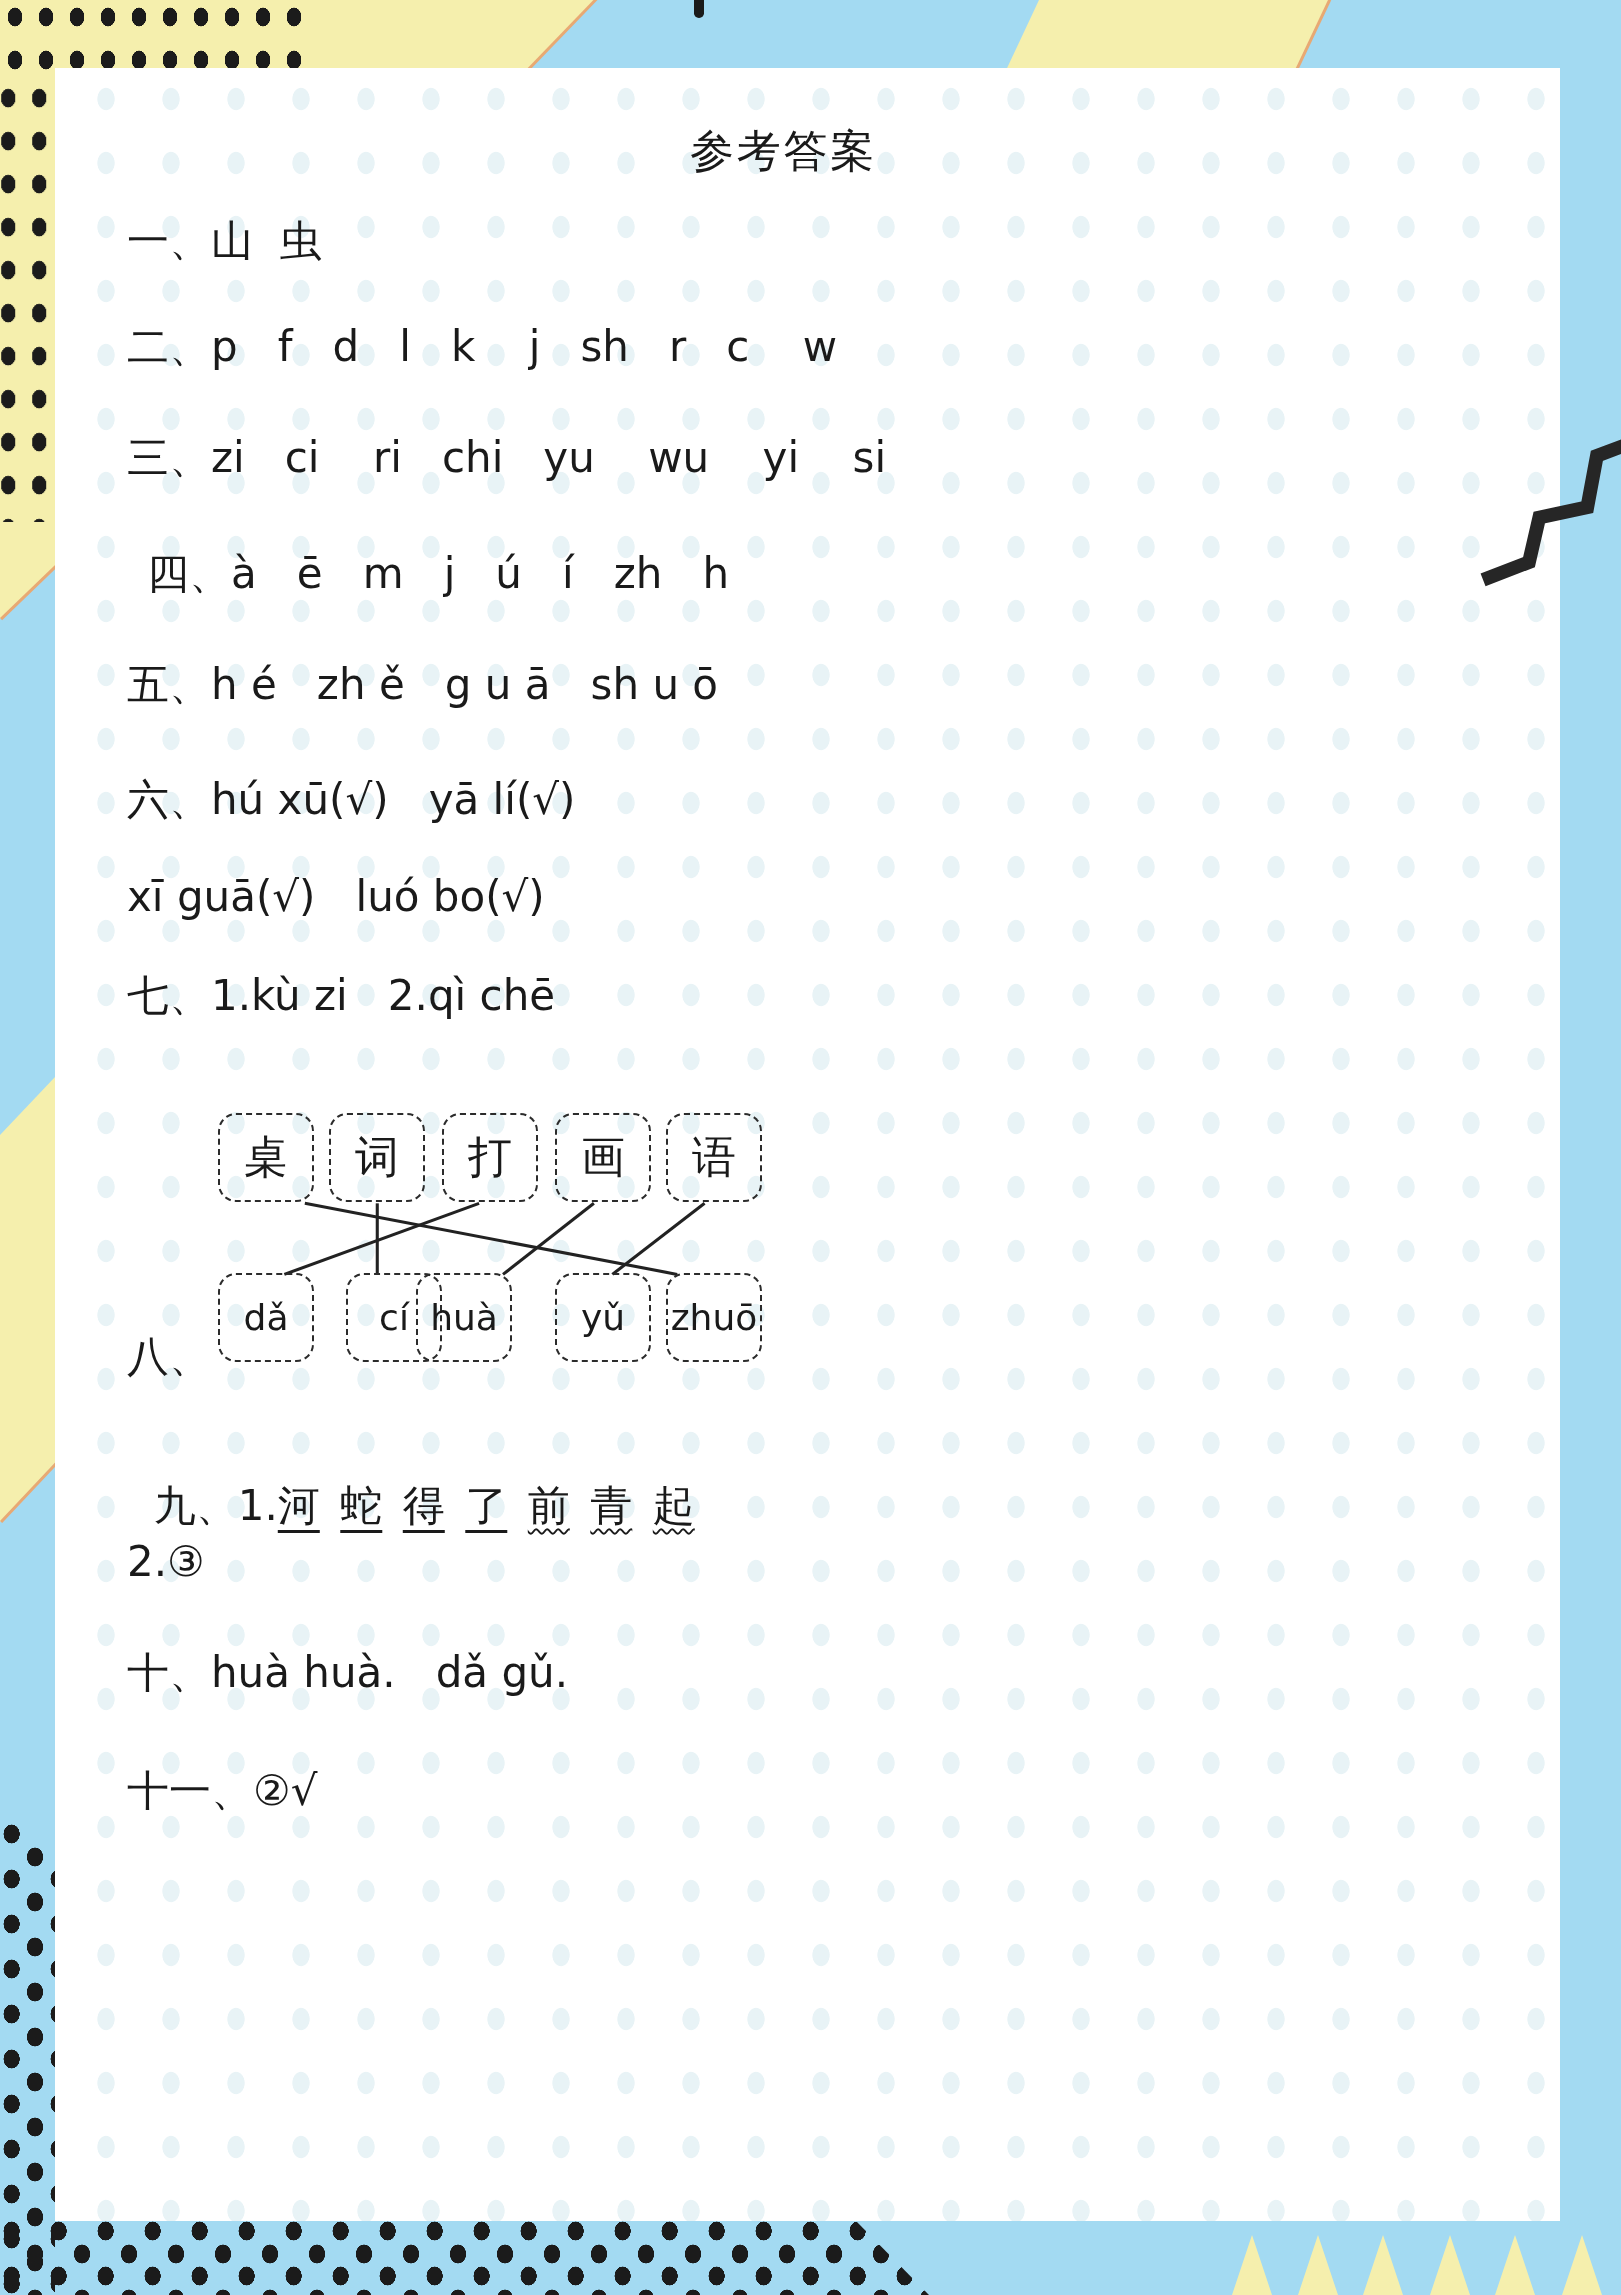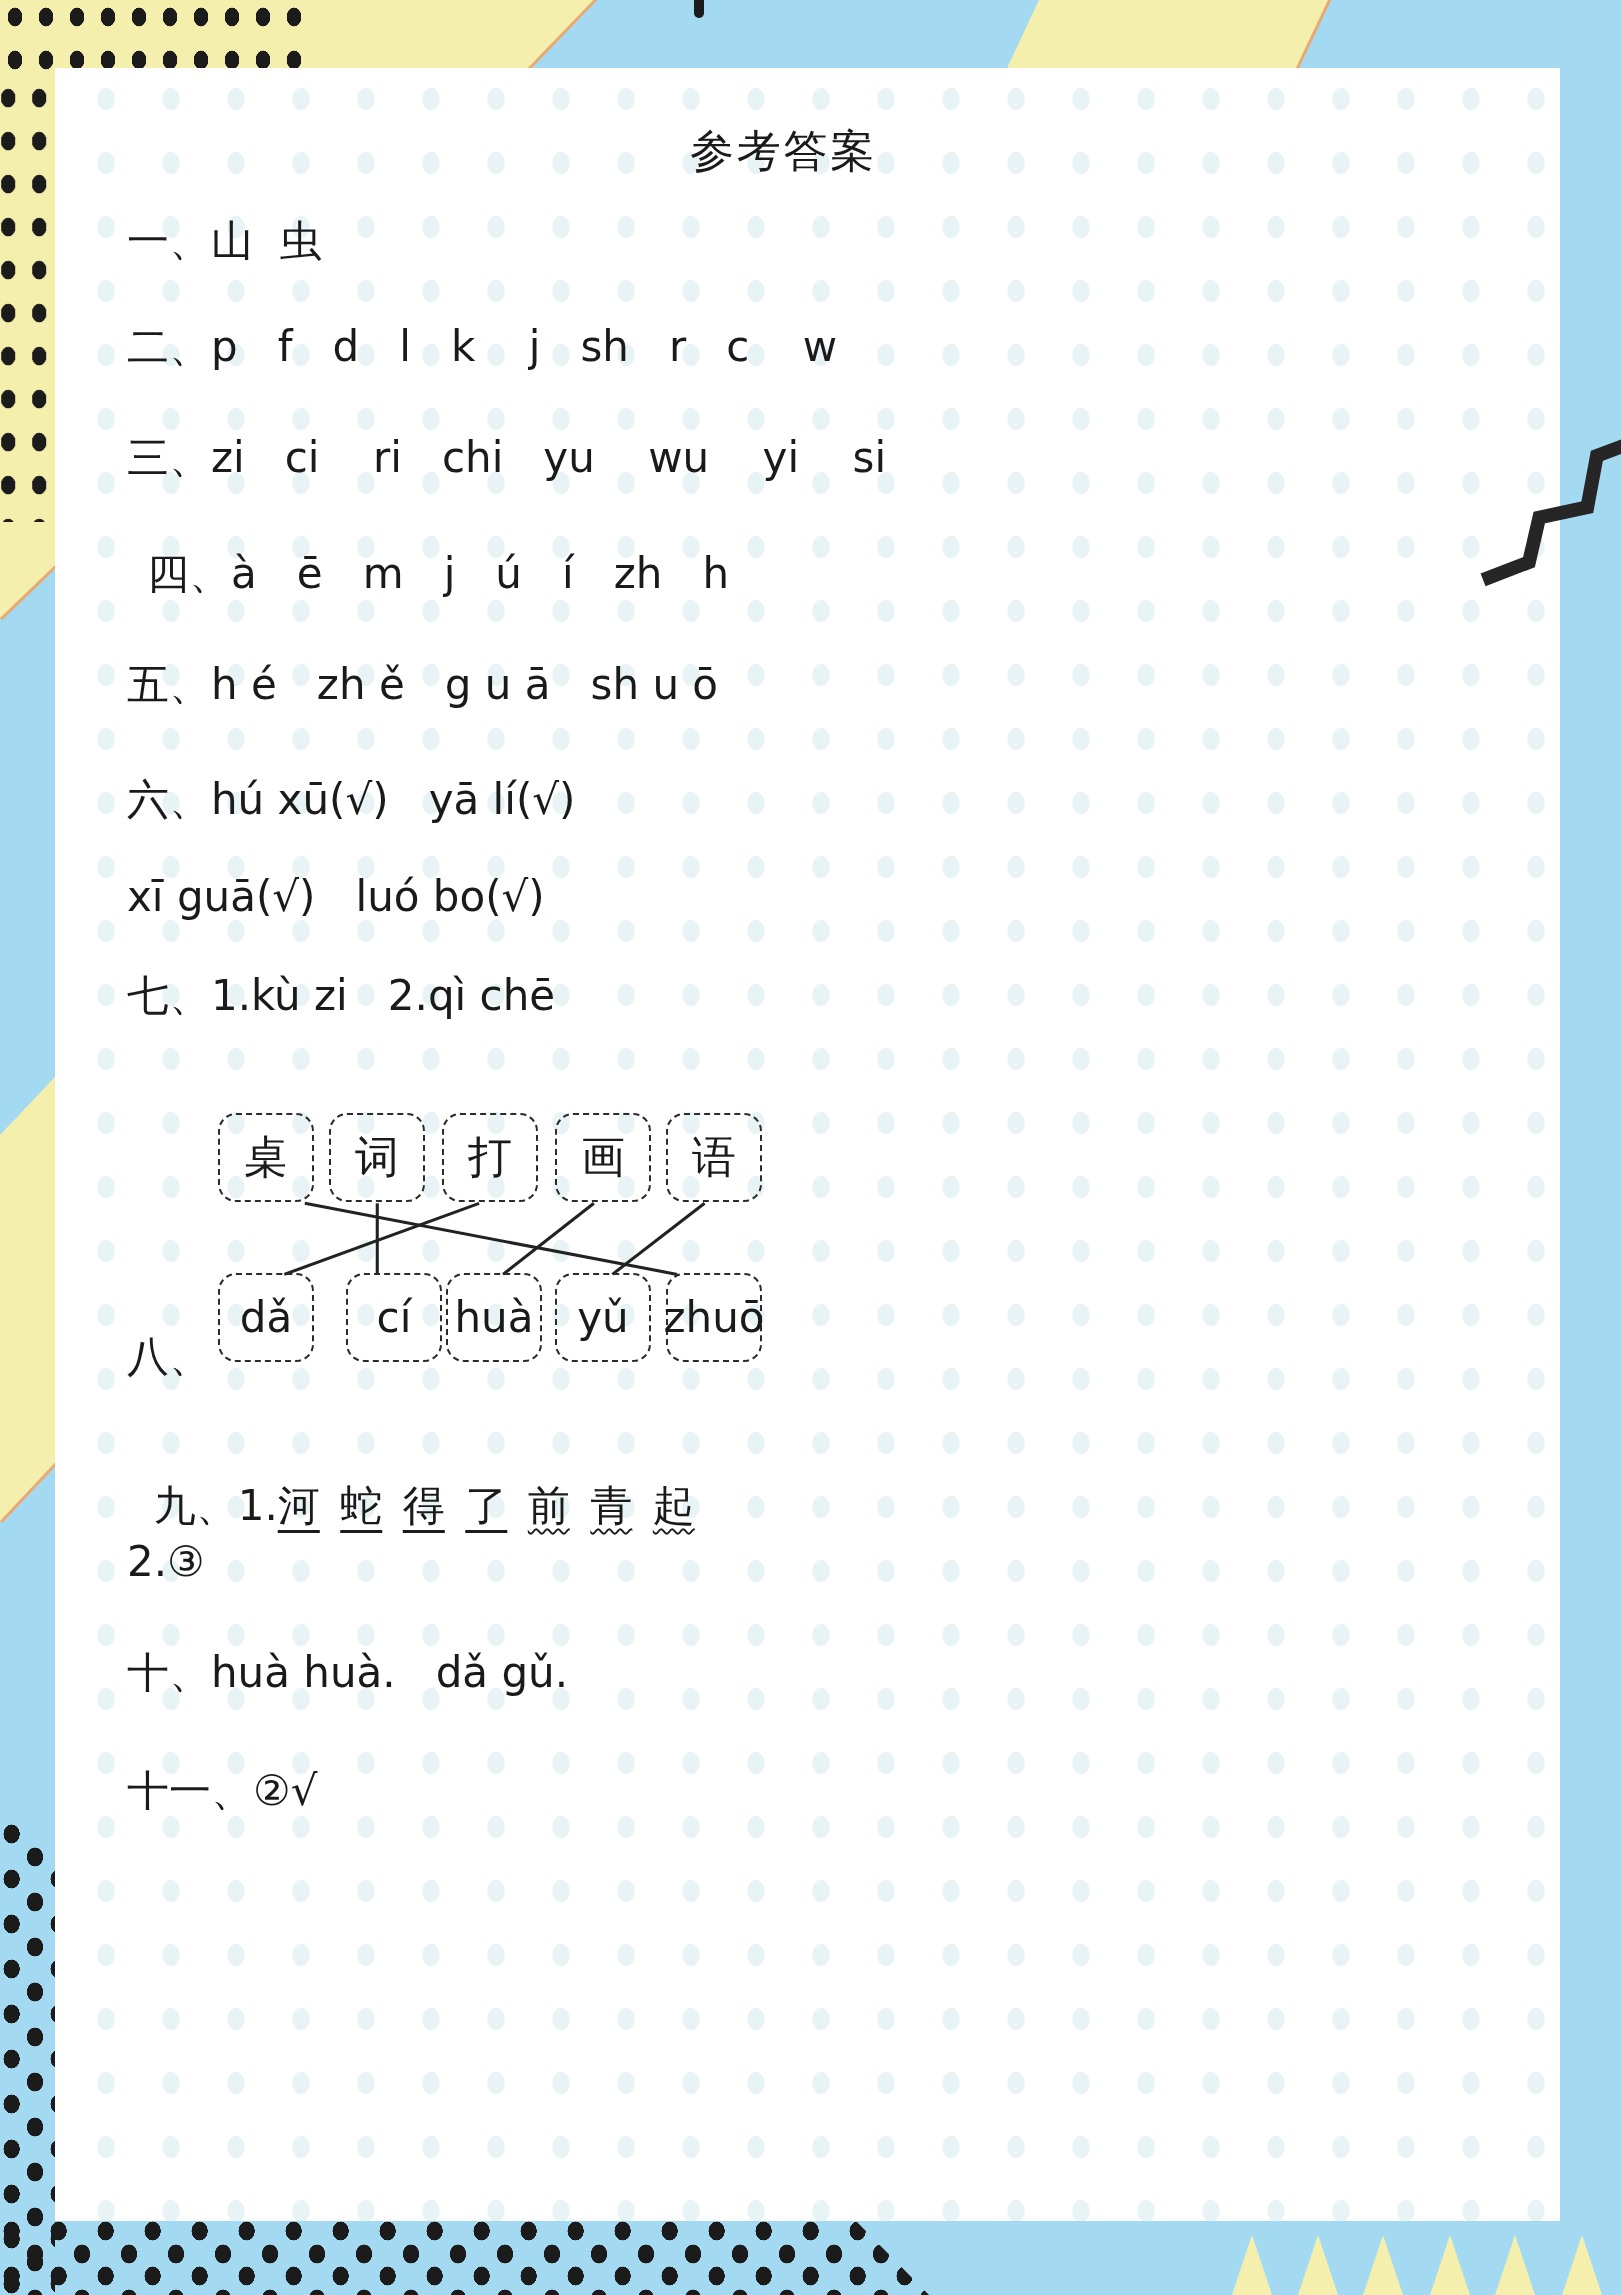--- a/index.html
+++ b/index.html
@@ -78,21 +78,21 @@
   .nine-line{top:1423px;}
   .nine-line .u-solid{text-decoration:underline solid 3.4px;text-underline-offset:9.6px;margin-right:20.5px;}
   .nine-line .u-wavy{text-decoration:underline wavy 2.1px;text-underline-offset:7.5px;margin-right:20.5px;}
 
   
   .diagram{position:absolute;left:0;top:1094px;width:1621px;height:287px;}
   .match-lines{position:absolute;left:0;top:0;width:1621px;height:287px;}
   .mbox{position:absolute;width:96px;height:89px;border:2.7px dashed #2b2b2b;border-radius:18px;
     display:flex;align-items:center;justify-content:center;background:transparent;}
   .mbox.top{top:19px;font-size:44px;}
-  .mbox.bot{top:179px;font-size:42px;}
+  .mbox.bot{top:179px;font-size:36px;}
   .m-label{position:absolute;left:127px;top:1329px;font-size:42px;}
 </style>
 </head>
 <body>
 
 <div class="yellow-top"></div>
 <div class="yellow-left"></div>
 <div class="yellow-mid"></div>
 <div class="yellow-tr"></div>
 <div class="edge edge-a"></div>
@@ -142,21 +142,21 @@
   <div id="boxRowTop">
       <div class="mbox top" style="left: 218px;">桌</div>
       <div class="mbox top" style="left: 329px;">词</div>
       <div class="mbox top" style="left: 442px;">打</div>
       <div class="mbox top" style="left: 555px;">画</div>
       <div class="mbox top" style="left: 666px;">语</div>
     </div>
   <div id="boxRowBot">
       <div class="mbox bot" style="left: 218px;">dǎ</div>
       <div class="mbox bot" style="left: 346px;">cí</div>
-      <div class="mbox bot" style="left: 446px;">huà</div>
+      <div class="mbox bot" style="left: 416px;">huà</div>
       <div class="mbox bot" style="left: 555px;">yǔ</div>
       <div class="mbox bot" style="left: 666px;">zhuō</div>
     </div>
 </div>
 <div class="m-label">八、</div>
 
 <div class="aline nine-line">
   <span>九、1.</span><span id="nineChars"><span class="u-solid">河</span><span class="u-solid">蛇</span><span class="u-solid">得</span><span class="u-solid">了</span><span class="u-wavy">前</span><span class="u-wavy">青</span><span class="u-wavy">起</span></span>
 </div>
 

